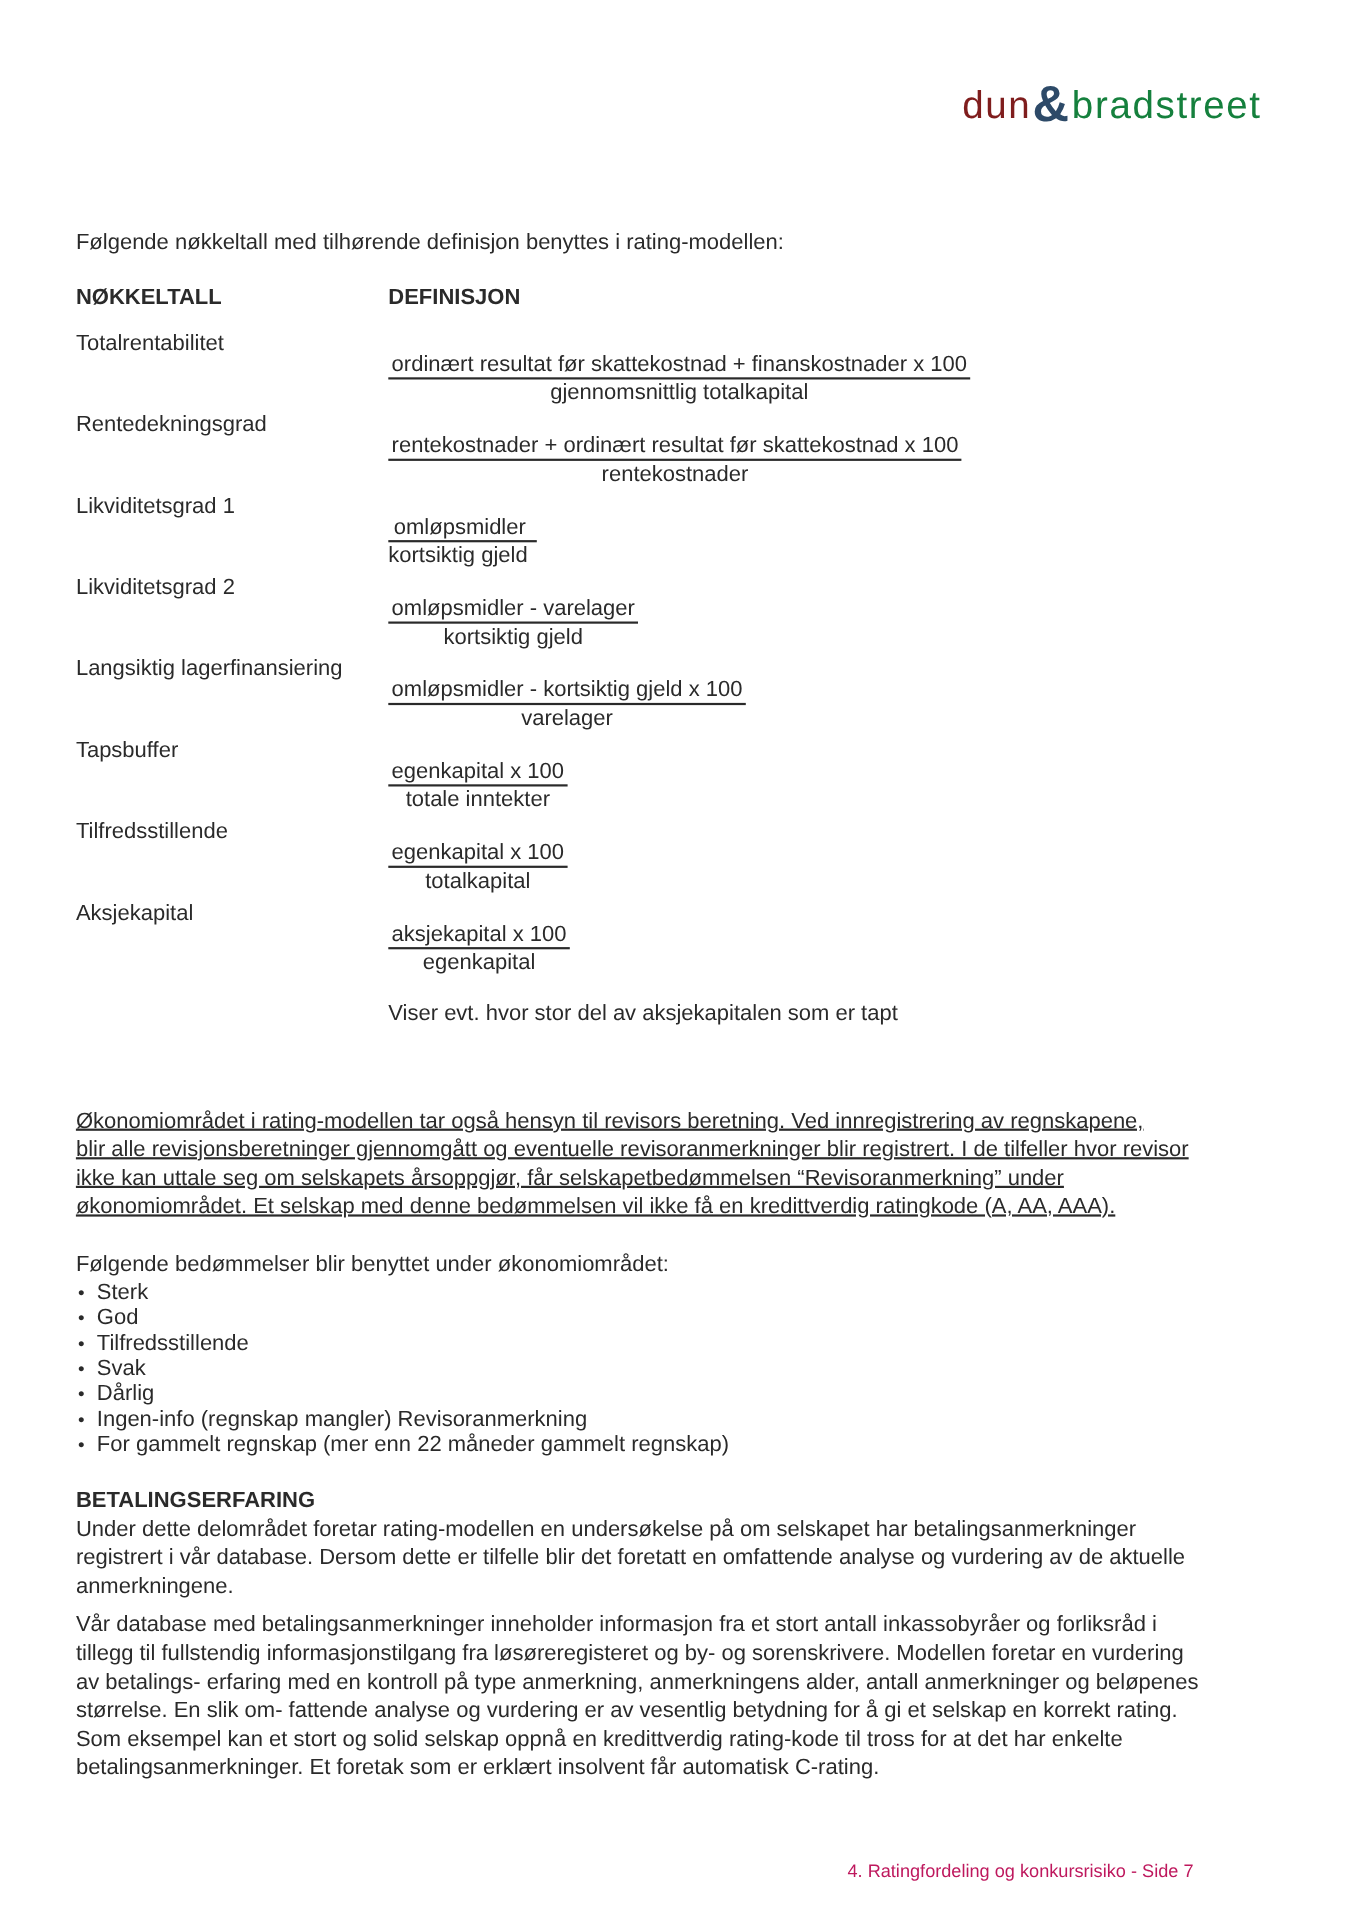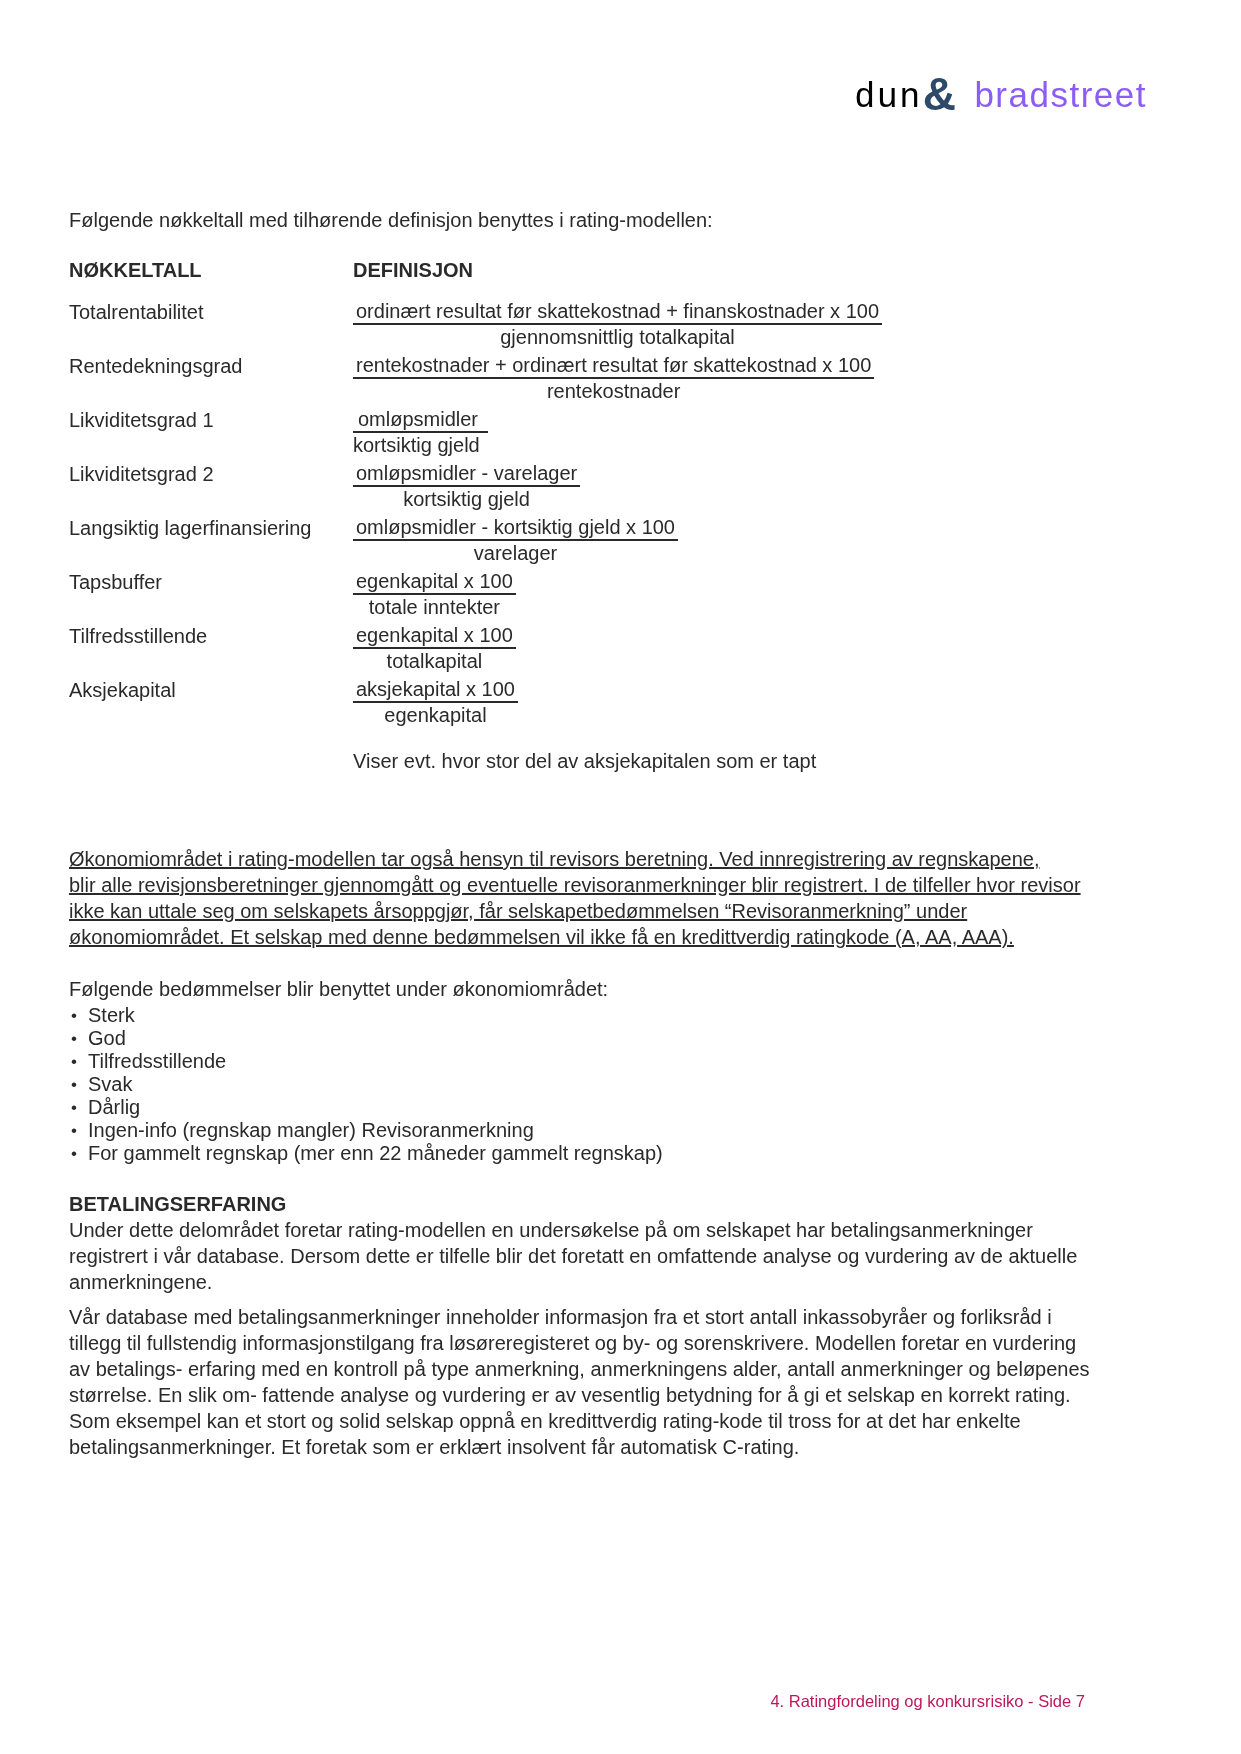--- a/index.html
+++ b/index.html
@@ -13,46 +13,46 @@
     overflow:hidden;
   }
 
   
   .logo {
     position:absolute; top:70px; right:94px;
     font-size:35px; line-height:42px;
     letter-spacing:1.5px;
     white-space:nowrap;
   }
-  .logo .dun { color:#000000;font-family:Liberation Mono, monospace; }
+  .logo .dun { color:#7f1d1d; }
   .logo .amp {
     color:#2d4a68;
     font-size:46px;
     position:relative; top:3px;
     margin:0 1px;
     font-weight:bold;
   }
-  .logo .bradstreet { color:#8b5cf6;margin-left:16px; }
+  .logo .bradstreet { color:#15803d; }
 
   
   .content {
     position:absolute; left:69px; top:207px; width:1100px;
     font-size:20px; line-height:26px;
   }
   .para { white-space:pre; margin:0; }
 
   
   .table-header { display:flex; margin-top:24px; font-weight:bold; }
   .col-label { width:284px; flex:0 0 284px; }
   .col-def { flex:1; }
   .ratio-table { margin-top:18px; }
   .trow { display:flex; margin-bottom:7px; align-items:flex-start; }
   .trow .cell-label { width:284px; flex:0 0 284px; line-height:21px; padding-top:1px; }
   .trow .cell-def { flex:1; line-height:21px; }
-  .fraction { display:inline-block; text-align:center; }
+  .fraction { display:inline-block; text-align:center;margin-top:20px; }
   .fraction .num {
     display:block;
     border-bottom:2px solid #2a2a2a;
     padding:0 3px 1px 3px;
   }
   .fraction .den { display:block; padding-top:2px; }
   .fraction.left { text-align:left; }
   .fraction.left .num { display:inline-block; padding:0 10px 1px 5px; }
   .fraction.left .den { display:block; }
 

